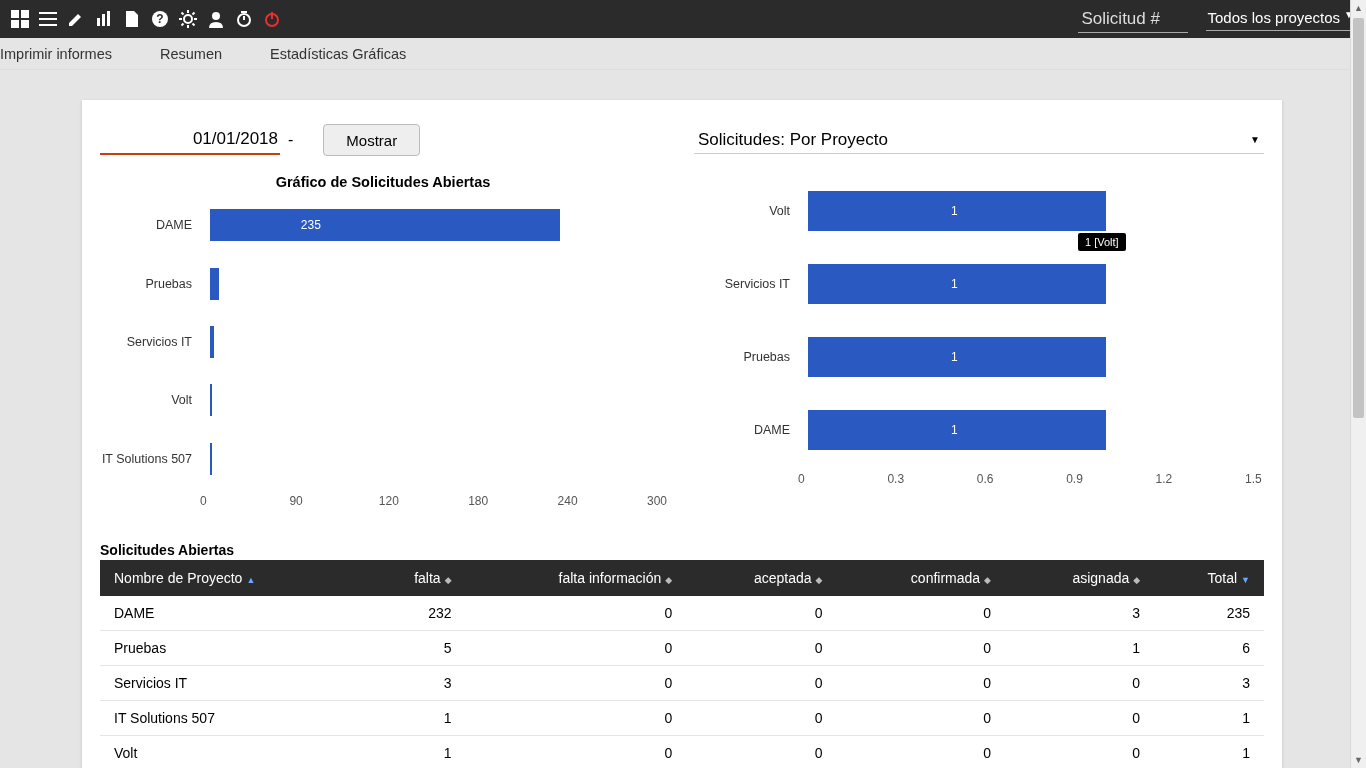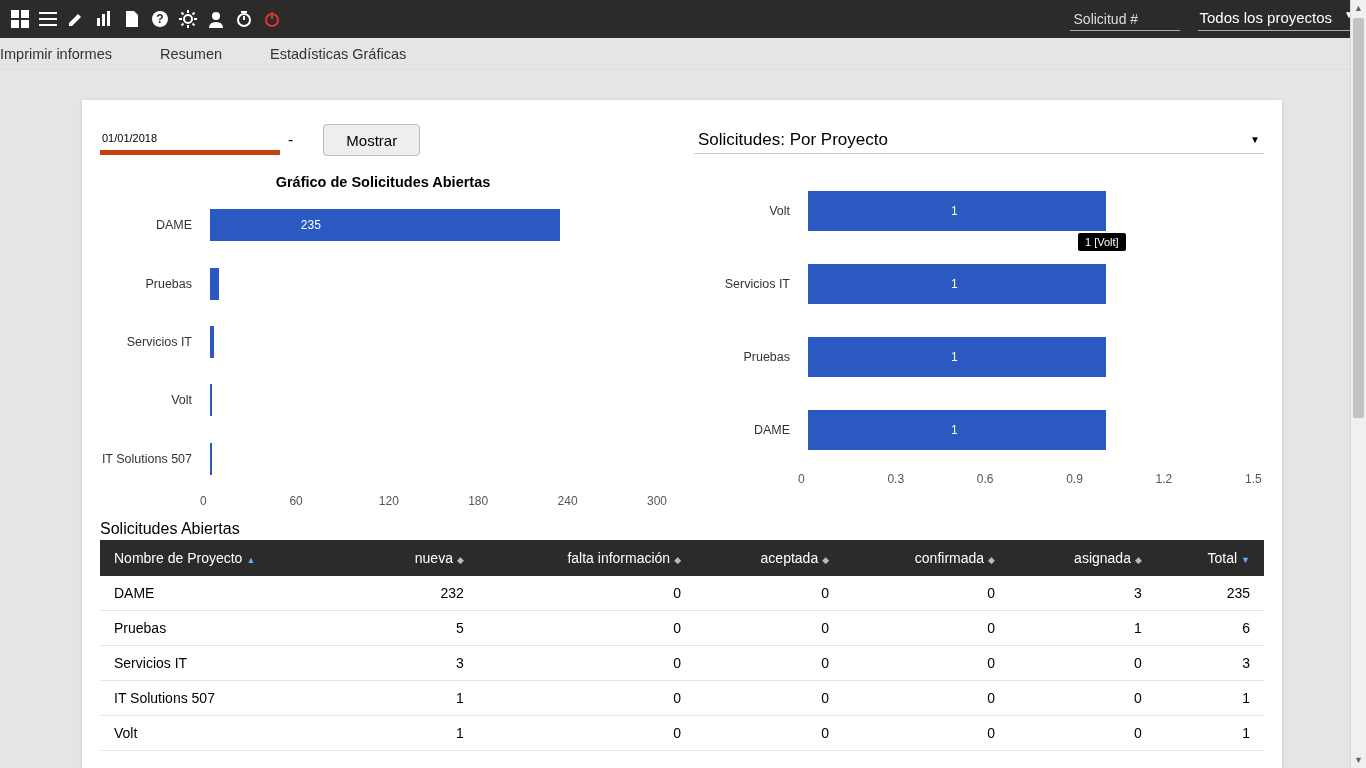--- a/index.html
+++ b/index.html
@@ -4,53 +4,53 @@
 <style>
   * { box-sizing: border-box; }
   html, body { margin:0; padding:0; font-family: "Segoe UI", Arial, sans-serif; }
   body { width:1366px; height:768px; background:#e5e5e5; overflow:hidden; position:relative; }
 
   
   .topbar { background:#2b2b2b; color:#fff; height:38px; display:flex; align-items:center; padding:0 10px; }
   .topbar .icons { display:flex; gap:8px; align-items:center; }
   .topbar .icon { width:20px; height:20px; display:flex; align-items:center; justify-content:center; cursor:pointer; font-size:18px; line-height:1; }
   .topbar .spacer { flex:1; }
-  .topbar .search { width:110px; border:none; border-bottom:1px solid #aaa; background:transparent; color:#bef264; padding:3px 4px; font-size:14px; }
+  .topbar .search { width:110px; border:none; border-bottom:1px solid #aaa; background:transparent; color:#bef264; padding:3px 4px; font-size:17px; }
   .topbar .search::placeholder { color:#ddd; }
-  .topbar .proj-select { margin-left:18px; font-size:15px; display:flex; align-items:flex-start; gap:12px; cursor:pointer; border-bottom:1px solid #aaa; padding:2px 2px 4px; }
+  .topbar .proj-select { margin-left:18px; font-size:15px; display:flex; align-items:flex-start; gap:4px; cursor:pointer; border-bottom:1px solid #aaa; padding:2px 2px 4px; }
   .tri-down { font-size:10px; }
 
   
   .secnav { height:32px; background:#e5e5e5; display:flex; justify-content:flex-start; align-items:center; gap:48px; font-size:14.5px; color:#333; border-bottom:1px solid #ddd; }
   .secnav span { cursor:pointer; }
 
   
   .panel { position:absolute; left:82px; top:100px; width:1200px; background:#fff; box-shadow:0 1px 3px rgba(0,0,0,0.15); padding:24px 18px 30px; }
 
   .controls-row { display:flex; align-items:center; }
-  .date-input { width:180px; height:30px; border:none; border-bottom:5px solid #c2410c; font-size:11px; text-align:left; background:transparent; }
+  .date-input { width:180px; height:30px; border:none; border-bottom:2px solid #c2410c; font-size:17px; text-align:right; background:transparent; }
   .dash { padding:0 8px; font-size:16px; }
   .show-btn { margin-left:22px; height:32px; padding:0 22px; background:#eee; border:1px solid #bbb; border-radius:4px; font-size:15px; cursor:pointer; }
   .filter-select { margin-left:auto; width:570px; height:28px; border:none; border-bottom:1px solid #ccc; font-size:17px; background:#fff; display:flex; align-items:center; justify-content:space-between; padding:0 4px; cursor:pointer; }
 
   .charts { display:flex; gap:32px; margin-top:18px; }
   .chart-box { flex:1; position:relative; }
   .chart-title { text-align:center; font-weight:bold; font-size:14.5px; margin-bottom:6px; }
   .chart-area { position:relative; height:320px; padding-left:110px; padding-bottom:28px; }
   .plot { position:absolute; left:110px; right:10px; top:0; bottom:28px; }
   .axis-x { position:absolute; left:110px; right:10px; bottom:0; height:28px; }
   .tick { position:absolute; font-size:12px; color:#555; }
   .bar-row { position:absolute; left:0; height:28px; }
   .bar-row .bar { position:absolute; left:0; top:0; bottom:0; background:#2a5ac1; }
   .bar-row .val { position:absolute; right:6px; top:0; bottom:0; display:flex; align-items:center; color:#fff; font-size:12px; }
   .ylabel { position:absolute; text-align:right; font-size:12.5px; color:#333; width:100px; height:28px; display:flex; align-items:center; justify-content:flex-end; padding-right:8px; }
   .tooltip { position:absolute; background:#000; color:#fff; font-size:11px; padding:3px 7px; border-radius:2px; white-space:nowrap; }
 
   
-  .tbl-title { font-weight:normal; margin-top:4px; font-size:16px; }
+  .tbl-title { font-weight:bold; margin-top:26px; font-size:14px; }
   table { width:100%; border-collapse:collapse; margin-top:2px; font-size:14px; }
   thead { background:#2b2b2b; color:#fff; }
   th { text-align:left; padding:10px 14px; font-weight:normal; position:relative; cursor:pointer; }
   th.num, td.num { text-align:right; }
   th .sort { font-size:9px; color:#bbb; margin-left:4px; display:inline-block; }
   th .sort.asc { color:#6aa8ff; }
   th .sort.desc { color:#6aa8ff; }
   tbody tr { border-bottom:1px solid #e5e5e5; }
   td { padding:9px 14px; }
 
@@ -179,21 +179,21 @@
             </div>
             <div class="bar-row" style="top: 188.34px; height: 32.12px; width: 447px;">
               <div class="bar" style="width: 2px;"></div>
             </div>
             <div class="bar-row" style="top: 246.74px; height: 32.12px; width: 447px;">
               <div class="bar" style="width: 2px;"></div>
             </div>
           </div>
         <div class="axis-x">
             <div class="tick" style="left: -10px; top: 6px;">0</div>
-            <div class="tick" style="left: 79.4px; top: 6px;">60</div>
+            <div class="tick" style="left: 79.4px; top: 6px;">90</div>
             <div class="tick" style="left: 168.8px; top: 6px;">120</div>
             <div class="tick" style="left: 258.2px; top: 6px;">180</div>
             <div class="tick" style="left: 347.6px; top: 6px;">240</div>
             <div class="tick" style="left: 437px; top: 6px;">300</div>
           </div>
       <div class="ylabel" style="top: 13.14px; height: 32.12px; left: 0px;">DAME</div>
           <div class="ylabel" style="top: 71.54px; height: 32.12px; left: 0px;">Pruebas</div>
           <div class="ylabel" style="top: 129.94px; height: 32.12px; left: 0px;">Servicios IT</div>
           <div class="ylabel" style="top: 188.34px; height: 32.12px; left: 0px;">Volt</div>
           <div class="ylabel" style="top: 246.74px; height: 32.12px; left: 0px;">IT Solutions 507</div>
@@ -234,21 +234,21 @@
           <div class="ylabel" style="top: 235.5px; height: 40px; left: 0px;">DAME</div>
         </div>
     </div>
   </div>
 
   <div class="tbl-title">Solicitudes Abiertas</div>
   <table>
     <thead>
       <tr>
         <th><span>Nombre de Proyecto</span><span class="sort asc">▲</span></th>
-        <th class="num"><span>nueva</span><span class="sort">◆</span></th>
+        <th class="num"><span>falta</span><span class="sort">◆</span></th>
         <th class="num"><span>falta información</span><span class="sort">◆</span></th>
         <th class="num"><span>aceptada</span><span class="sort">◆</span></th>
         <th class="num"><span>confirmada</span><span class="sort">◆</span></th>
         <th class="num"><span>asignada</span><span class="sort">◆</span></th>
         <th class="num"><span>Total</span><span class="sort desc">▼</span></th>
       </tr>
     </thead>
     <tbody id="tbody">
         <tr>
           <td>DAME</td>

